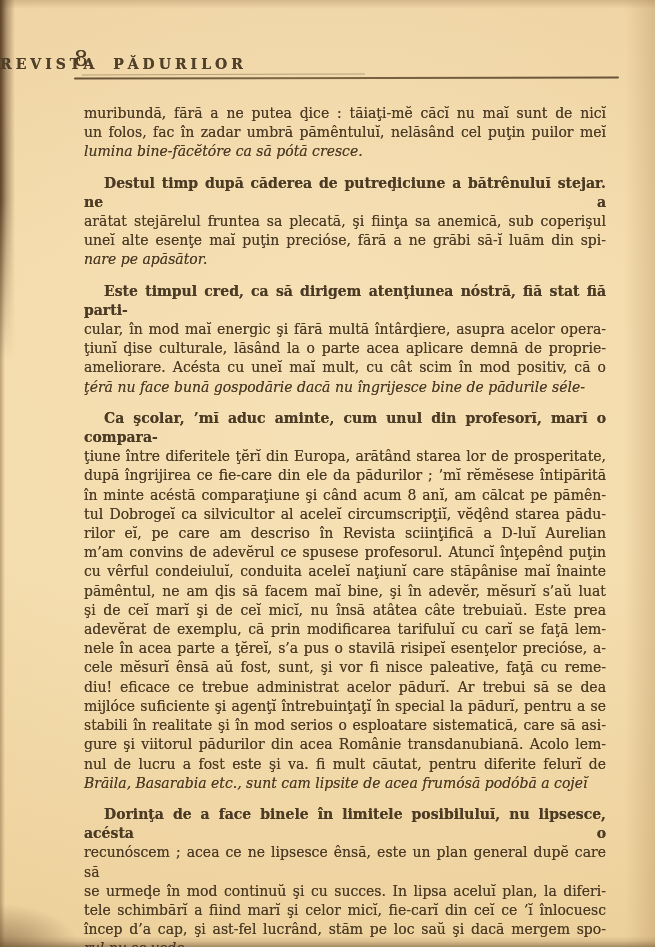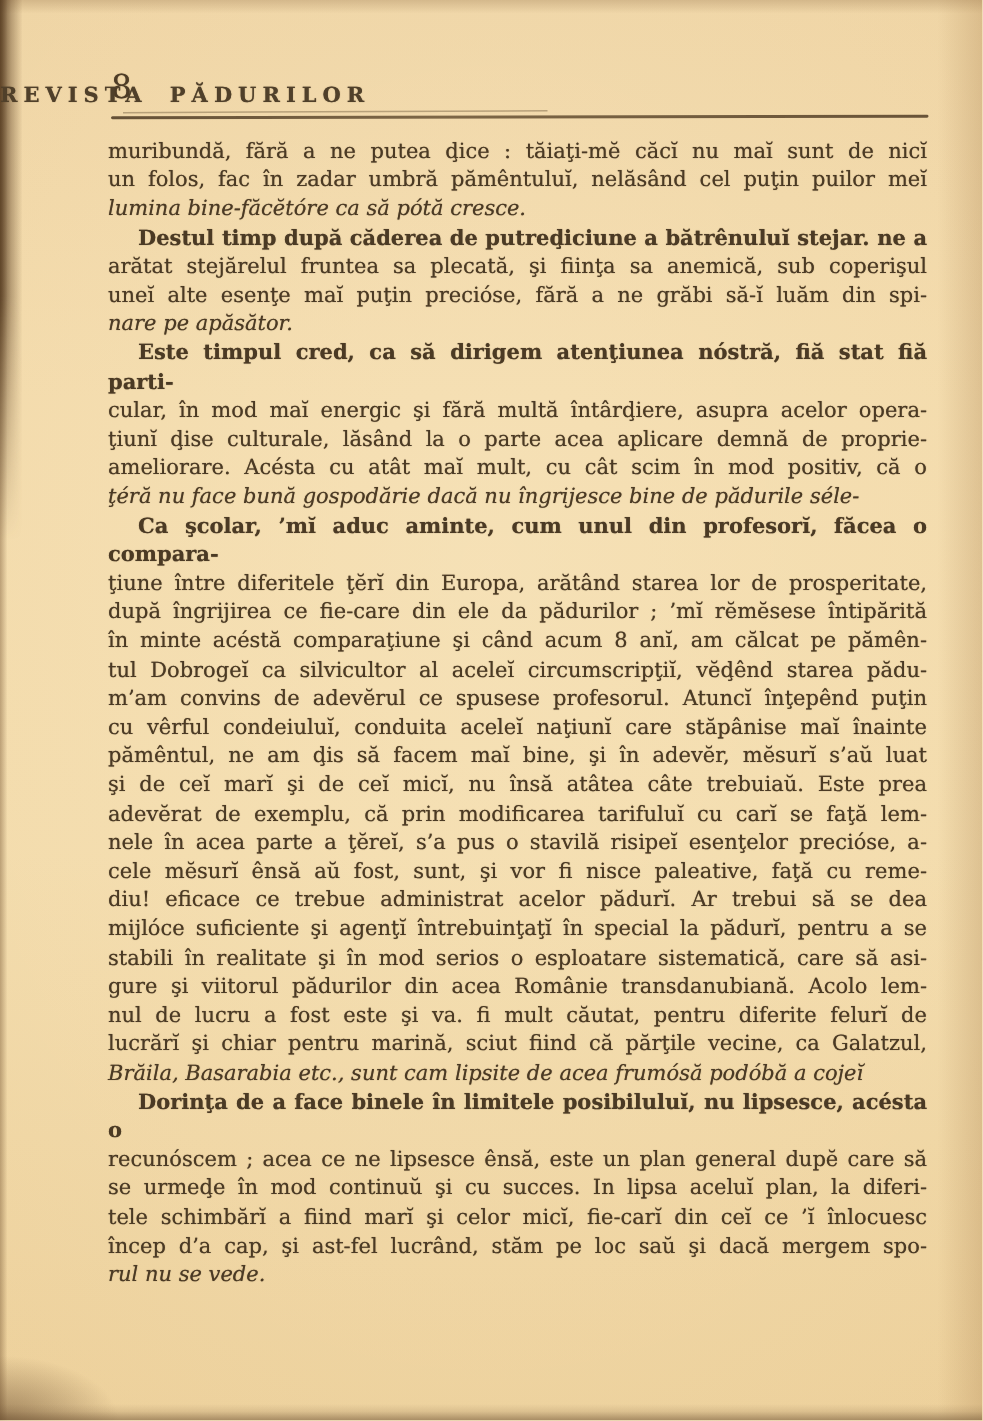--- a/index.html
+++ b/index.html
@@ -73,21 +73,21 @@
     transform: rotate(-0.25deg);
   }
 
   
   .body-text {
     position: absolute; left: 72px; top: 92px; width: 546px;
     font-size: 14px; line-height: 19.2px;
     color: #4b3a24;
     text-shadow: 0 0 0.6px rgba(75,58,36,0.75);
   }
-  .para { margin: 0; }
+  .para { margin: 12px; }
   .para .line {
     text-align: justify;
     text-align-last: justify;
     white-space: normal;
   }
   .para .line:last-child { text-align-last: left; font-style: italic; }
   .para.indent .line:first-child { text-indent: 20px; font-weight: bold; }
 </style>
 </head>
 <body>
@@ -120,42 +120,42 @@
     <div class="para indent">
         <div class="line">Destul timp după căderea de putreḑiciune a bătrênuluĭ stejar. ne a</div>
         <div class="line">arătat stejărelul fruntea sa plecată, şi fiinţa sa anemică, sub coperişul</div>
         <div class="line">uneĭ alte esenţe maĭ puţin precióse, fără a ne grăbi să-ĭ luăm din spi-</div>
         <div class="line">nare pe apăsător.</div>
       </div>
     <div class="para indent">
         <div class="line">Este timpul cred, ca să dirigem atenţiunea nóstră, fiă stat fiă parti-</div>
         <div class="line">cular, în mod maĭ energic şi fără multă întârḑiere, asupra acelor opera-</div>
         <div class="line">ţiunĭ ḑise culturale, lăsând la o parte acea aplicare demnă de proprie-</div>
-        <div class="line">ameliorare. Acésta cu atât maĭ mult, cu cât scim în mod positiv, că o</div>
+        <div class="line">ameliorare. Acésta cu uneĭ maĭ mult, cu cât scim în mod positiv, că o</div>
         <div class="line">ţéră nu face bună gospodărie dacă nu îngrijesce bine de pădurile séle-</div>
       </div>
     <div class="para indent">
-        <div class="line">Ca şcolar, ’mĭ aduc aminte, cum unul din profesorĭ, făcea o compara-</div>
+        <div class="line">Ca şcolar, ’mĭ aduc aminte, cum unul din profesorĭ, marĭ o compara-</div>
         <div class="line">ţiune între diferitele ţĕrĭ din Europa, arătând starea lor de prosperitate,</div>
         <div class="line">după îngrijirea ce fie-care din ele da pădurilor ; ’mĭ rĕmĕsese întipărită</div>
         <div class="line">în minte acéstă comparaţiune şi când acum 8 anĭ, am călcat pe pămên-</div>
         <div class="line">tul Dobrogeĭ ca silvicultor al aceleĭ circumscripţiĭ, vĕḑênd starea pădu-</div>
+        <div class="line">rilor eĭ, pe care am descriso în Revista sciinţifică a D-luĭ Aurelian</div>
         <div class="line">m’am convins de adevĕrul ce spusese profesorul. Atuncĭ înţepênd puţin</div>
         <div class="line">cu vêrful condeiuluĭ, conduita aceleĭ naţiunĭ care stăpânise maĭ înainte</div>
         <div class="line">pămêntul, ne am ḑis să facem maĭ bine, şi în adevĕr, mĕsurĭ s’aŭ luat</div>
         <div class="line">şi de ceĭ marĭ şi de ceĭ micĭ, nu însă atâtea câte trebuiaŭ. Este prea</div>
         <div class="line">adevĕrat de exemplu, că prin modificarea tarifuluĭ cu carĭ se faţă lem-</div>
         <div class="line">nele în acea parte a ţĕreĭ, s’a pus o stavilă risipeĭ esenţelor precióse, a-</div>
         <div class="line">cele mĕsurĭ ênsă aŭ fost, sunt, şi vor fi nisce paleative, faţă cu reme-</div>
         <div class="line">diu! eficace ce trebue administrat acelor pădurĭ. Ar trebui să se dea</div>
         <div class="line">mijlóce suficiente şi agenţĭ întrebuinţaţĭ în special la pădurĭ, pentru a se</div>
         <div class="line">stabili în realitate şi în mod serios o esploatare sistematică, care să asi-</div>
         <div class="line">gure şi viitorul pădurilor din acea Românie transdanubiană. Acolo lem-</div>
         <div class="line">nul de lucru a fost este şi va. fi mult căutat, pentru diferite felurĭ de</div>
-        <div class="line">lucrărĭ şi chiar pentru marină, sciut fiind că părţile vecine, ca Galatzul,</div>
         <div class="line">Brăila, Basarabia etc., sunt cam lipsite de acea frumósă podóbă a cojeĭ</div>
       </div>
     <div class="para indent">
         <div class="line">Dorinţa de a face binele în limitele posibiluluĭ, nu lipsesce, acésta o</div>
         <div class="line">recunóscem ; acea ce ne lipsesce ênsă, este un plan general dupĕ care să</div>
         <div class="line">se urmeḑe în mod continuŭ şi cu succes. In lipsa aceluĭ plan, la diferi-</div>
         <div class="line">tele schimbărĭ a fiind marĭ şi celor micĭ, fie-carĭ din ceĭ ce ’ĭ înlocuesc</div>
         <div class="line">încep d’a cap, şi ast-fel lucrând, stăm pe loc saŭ şi dacă mergem spo-</div>
         <div class="line">rul nu se vede.</div>
       </div>

